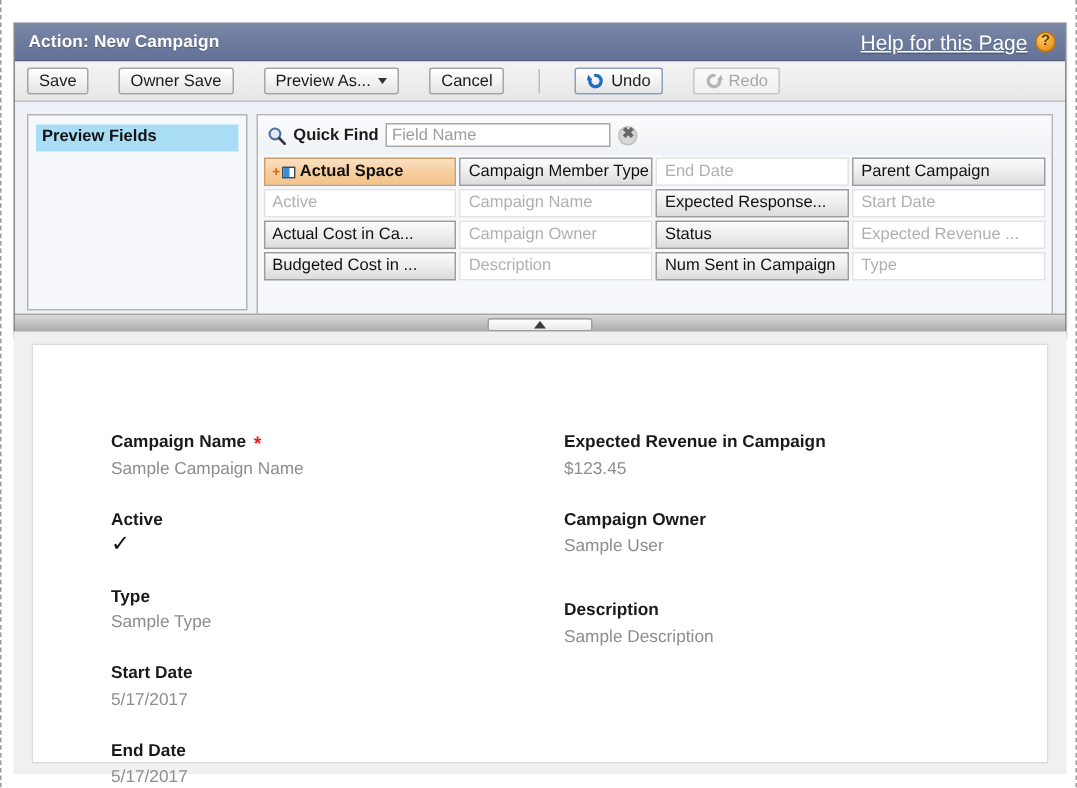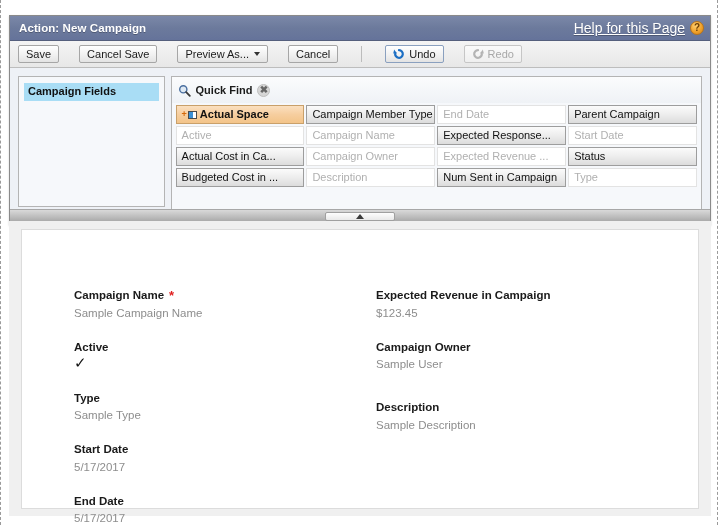--- a/index.html
+++ b/index.html
@@ -237,21 +237,21 @@
         <span class="help-link">Help for this Page</span>
         <span class="help-icon">?</span>
       </div>
     </div>
 
     <div class="toolbar">
       <div class="btn">
           <span>Save</span>
         </div>
       <div class="btn">
-          <span>Cancel Save</span>
+          <span>Owner Save</span>
         </div>
       <div class="btn">
         <span>Preview As...</span>
         <span class="caret"></span>
       </div>
       <div class="btn">
           <span>Cancel</span>
         </div>
       <div class="tb-sep"></div>
       <div class="btn btn-undo">
@@ -271,33 +271,34 @@
           </svg>
         </span>
         <span>Redo</span>
       </div>
     </div>
 
     <div class="ed-body">
 
       <div class="panel left-panel">
         <div class="cat-item">
-          <span>Campaign Fields</span>
+          <span>Preview Fields</span>
         </div>
       </div>
 
       <div class="panel right-panel">
         <div class="qf-row">
           <span class="qf-icon">
             <svg width="13" height="13" viewBox="0 0 13 13">
               <circle cx="5.3" cy="5.3" r="3.6" fill="#dfe9f3" stroke="#4a6fa0" stroke-width="1.4"></circle>
               <line x1="8.2" y1="8.2" x2="11.8" y2="11.8" stroke="#3a3a3a" stroke-width="1.8" stroke-linecap="round"></line>
             </svg>
           </span>
           <span class="qf-label">Quick Find</span>
+          <input class="qf-input" type="text" placeholder="Field Name" style="">
           <span class="qf-clear">✖</span>
         </div>
 
         <div class="fgrid">
 
           <div class="fitem blank">
             <span class="blank-glyph">
               <span class="blank-plus">+</span>
                 <span class="blank-box">
                   <i></i>
@@ -327,25 +328,25 @@
           <div class="fitem used">
             <span>Start Date</span>
           </div>
 
           <div class="fitem avail">
             <span>Actual Cost in Ca...</span>
           </div>
           <div class="fitem used">
             <span>Campaign Owner</span>
           </div>
+          <div class="fitem avail">
+            <span>Status</span>
+          </div>
           <div class="fitem used">
             <span>Expected Revenue ...</span>
-          </div>
-          <div class="fitem avail">
-            <span>Status</span>
           </div>
 
           <div class="fitem avail">
             <span>Budgeted Cost in ...</span>
           </div>
           <div class="fitem used">
             <span>Description</span>
           </div>
           <div class="fitem avail">
             <span>Num Sent in Campaign</span>

